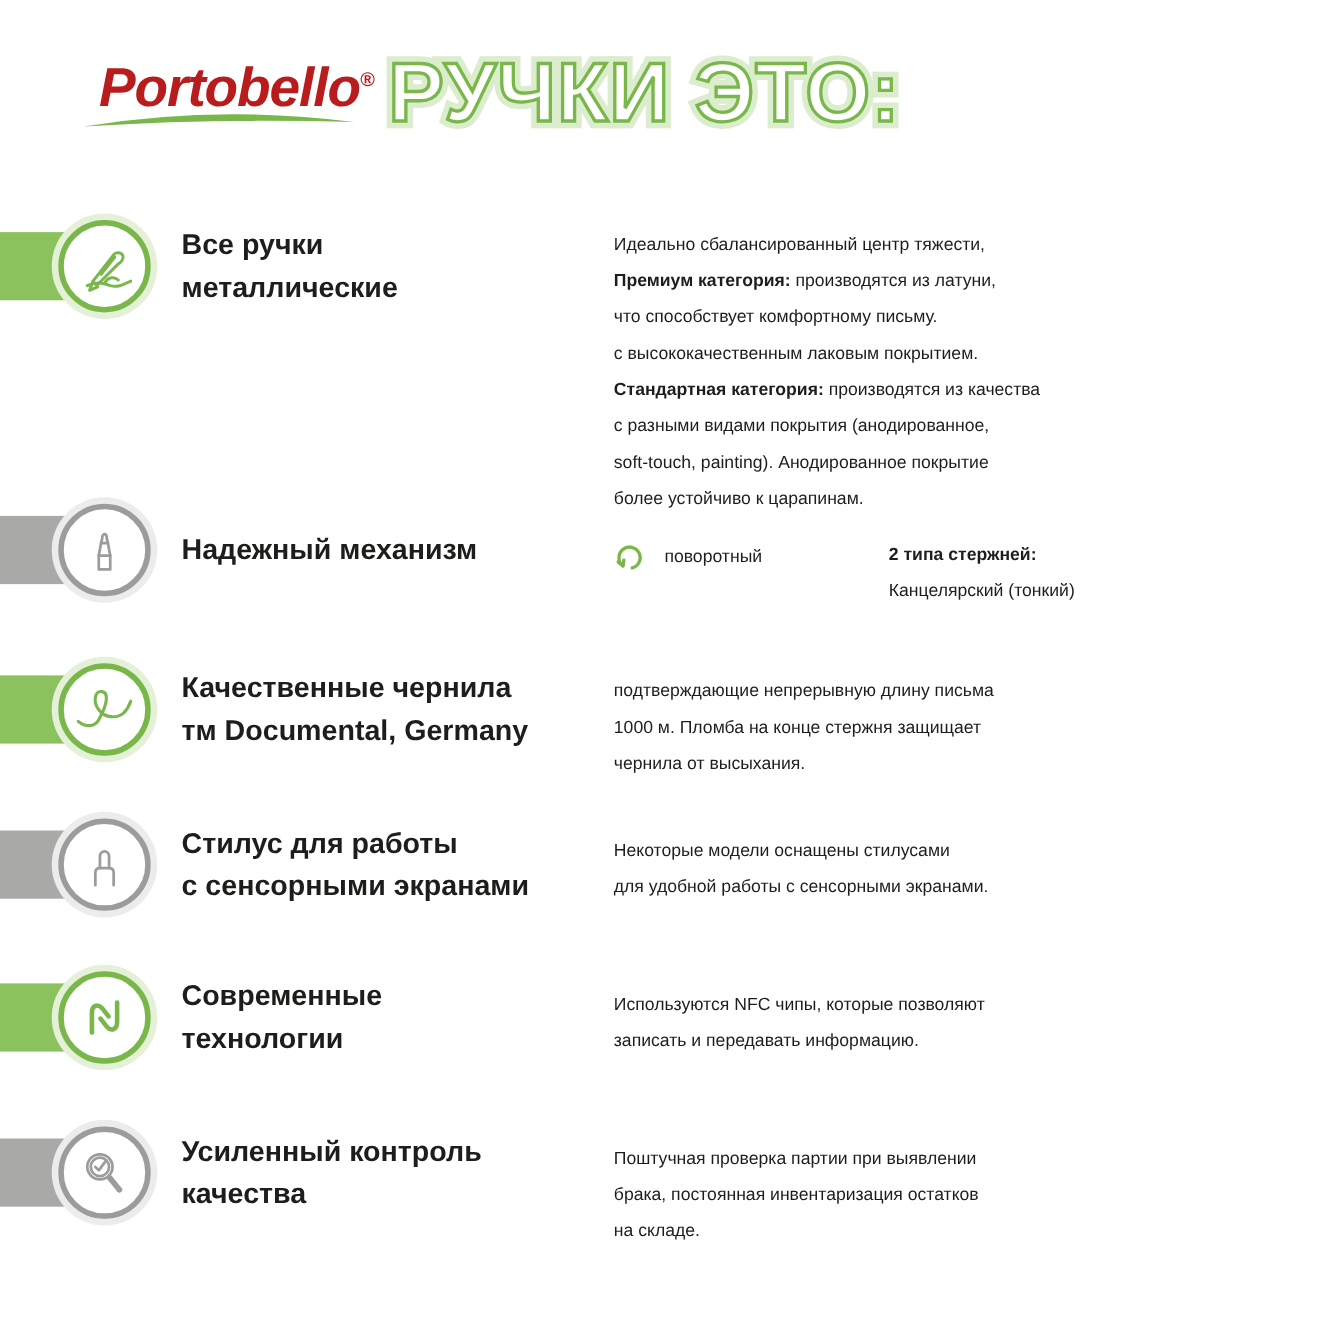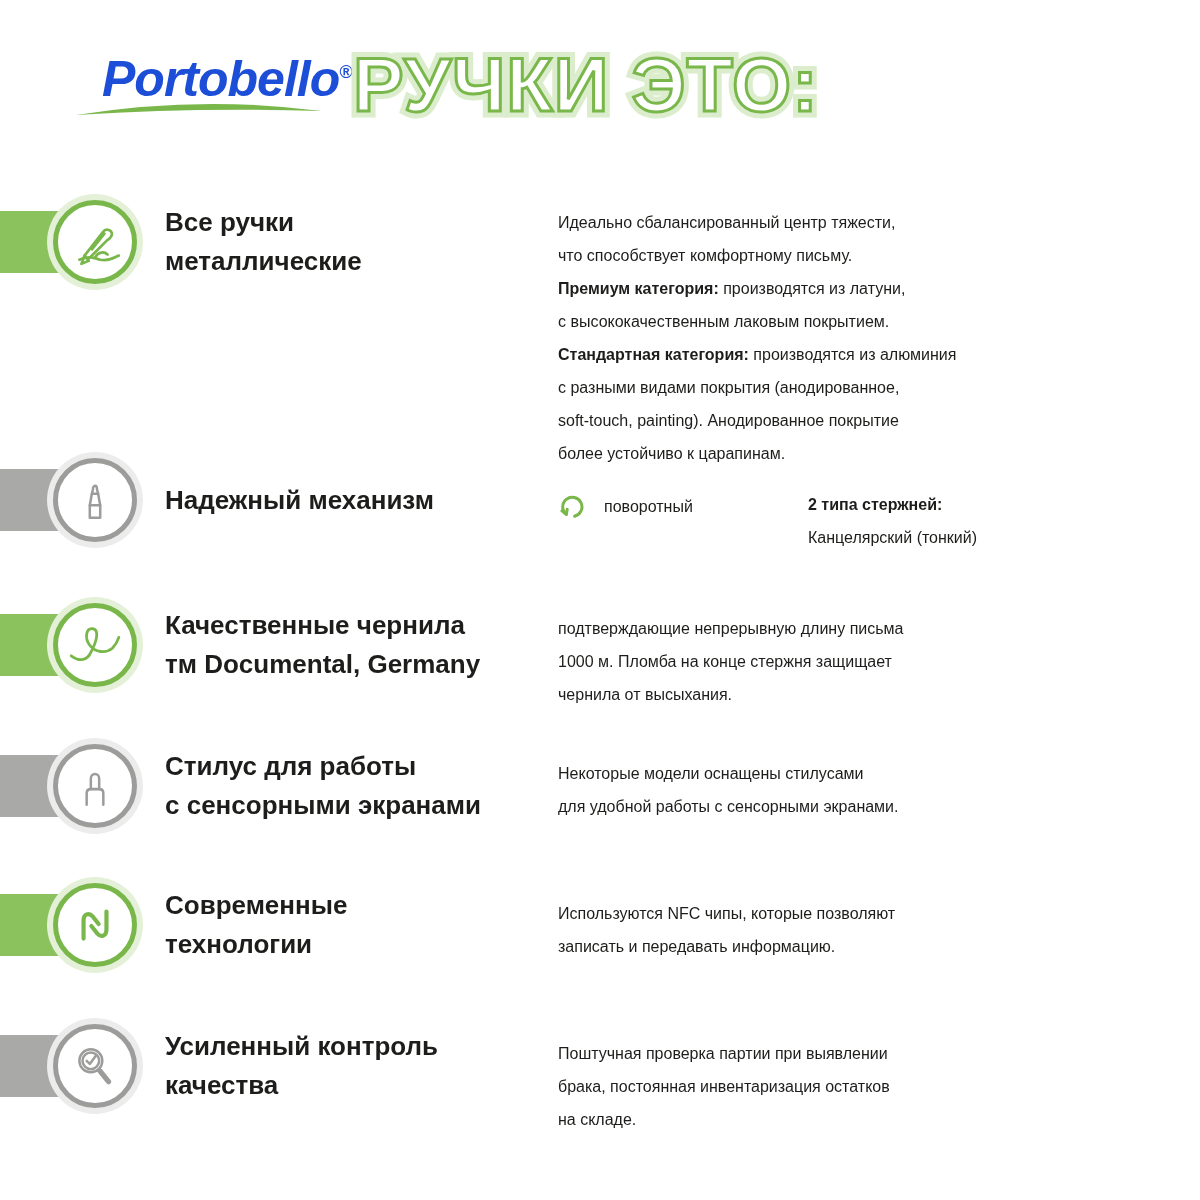--- a/index.html
+++ b/index.html
@@ -3,22 +3,22 @@
 <meta charset="utf-8">
 <style>
   html,body{margin:0;padding:0;background:#fff;}
   .page{
     position:relative;width:1200px;height:1200px;background:#ffffff;overflow:hidden;
     font-family:"Liberation Sans",sans-serif;color:#1d1d1b;
   }
   
   .logo{position:absolute;left:90px;top:54px;width:240px;}
   .logo-text{
-    font-size:50px;font-weight:700;font-style:italic;color:#1d4ed8;
-    letter-spacing:-1px;white-space:nowrap;line-height:1;margin-left:12px;
+    font-size:50px;font-weight:700;font-style:italic;color:#b91c1c;
+    letter-spacing:-1px;white-space:nowrap;line-height:1;
   }
   .logo-reg{font-size:18px;font-weight:700;vertical-align:super;}
   .logo-swoosh{position:absolute;left:-16px;top:48px;}
   .headline{
     position:absolute;left:353px;top:40px;height:90px;
     font-size:76px;font-weight:700;line-height:90px;letter-spacing:1px;white-space:nowrap;
   }
   .headline span{position:absolute;left:0;top:0;}
   .headline-back{color:#dcedcd;-webkit-text-stroke:13px #dcedcd;}
   .headline-front{color:#79b74a;}
@@ -84,24 +84,24 @@
           <path d="M33 16 L21 31"></path>
           <path d="M9 41 C17 37 23 39 29 41 C37 43 42 39 47 37"></path>
           <path d="M24 39 C27 33 33 33 36 36"></path>
         </svg>
       </div>
     </div>
     <h2 class="stitle">Все ручки
 металлические</h2>
     <div class="body" style="top:206px">
       <div class="ln"><span>Идеально сбалансированный центр тяжести,</span></div>
+      <div class="ln"><b>Премиум категория:</b><span> производятся из латуни,</span></div>
       <div class="ln"><span>что способствует комфортному письму.</span></div>
-      <div class="ln"><b>Премиум категория:</b><span> производятся из латуни,</span></div>
       <div class="ln"><span>с высококачественным лаковым покрытием.</span></div>
-      <div class="ln"><b>Стандартная категория:</b><span> производятся из алюминия</span></div>
+      <div class="ln"><b>Стандартная категория:</b><span> производятся из качества</span></div>
       <div class="ln"><span>с разными видами покрытия (анодированное,</span></div>
       <div class="ln"><span>soft-touch, painting). Анодированное покрытие</span></div>
       <div class="ln"><span>более устойчиво к царапинам.</span></div>
     </div>
   </section>
 
   <section class="row gray" style="--cy:500px">
     <div class="bar"></div>
     <div class="badge">
       <div class="badge-inner">

